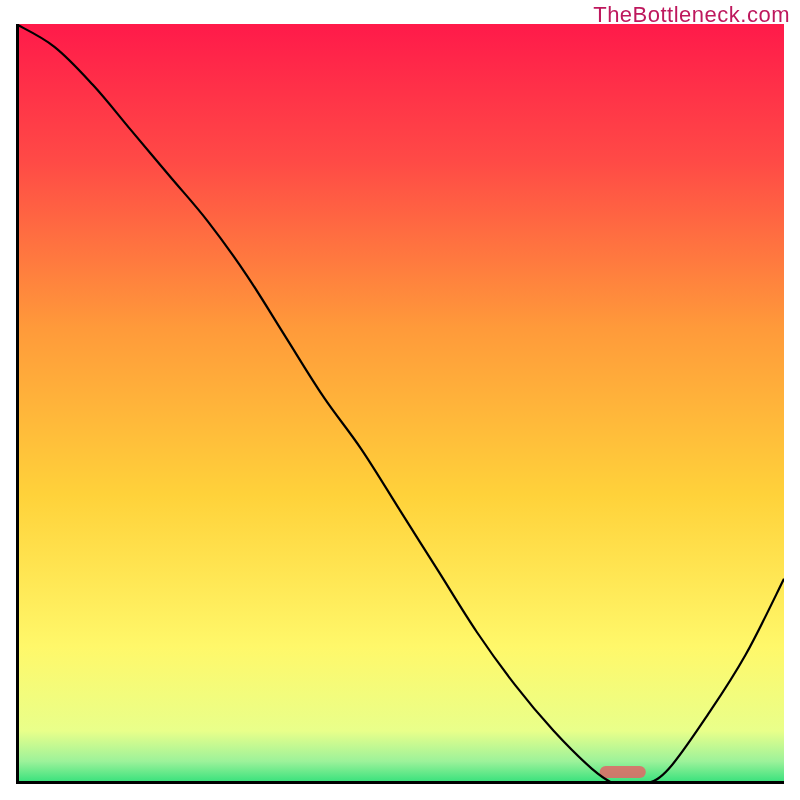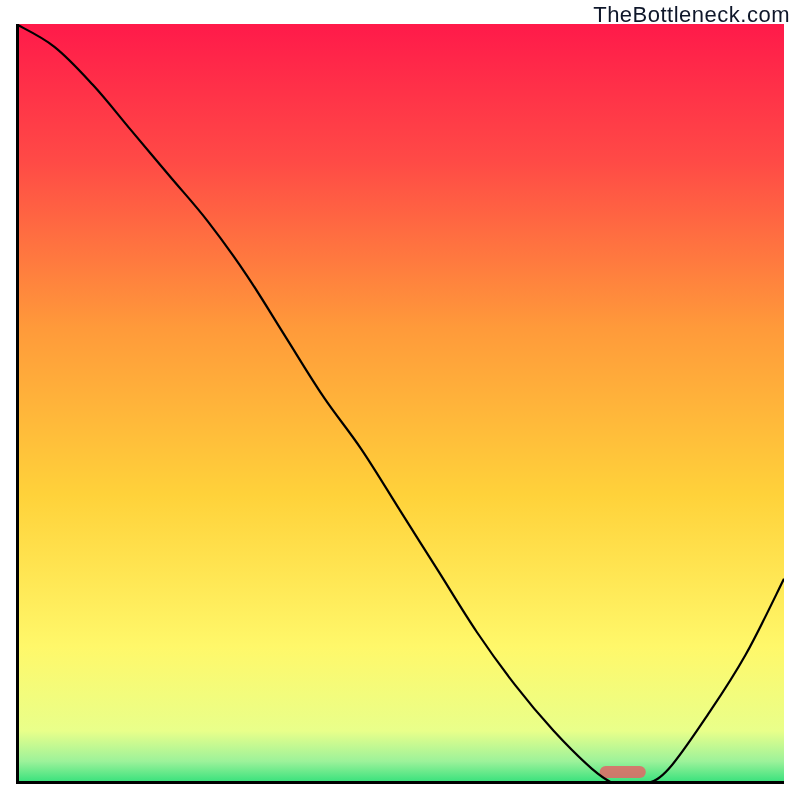--- a/index.html
+++ b/index.html
@@ -12,21 +12,21 @@
   }
   .container {
     position: relative;
     width: 800px;
     height: 800px;
   }
   .watermark {
     position: absolute;
     top: 2px;
     right: 10px;
-    color: #0f172a;
+    color: #be185d;
     font-size: 22px;
     font-weight: 500;
     letter-spacing: 0.5px;
     z-index: 10;
   }
   .plot-frame {
     position: absolute;
     left: 16px;
     top: 24px;
     width: 768px;

